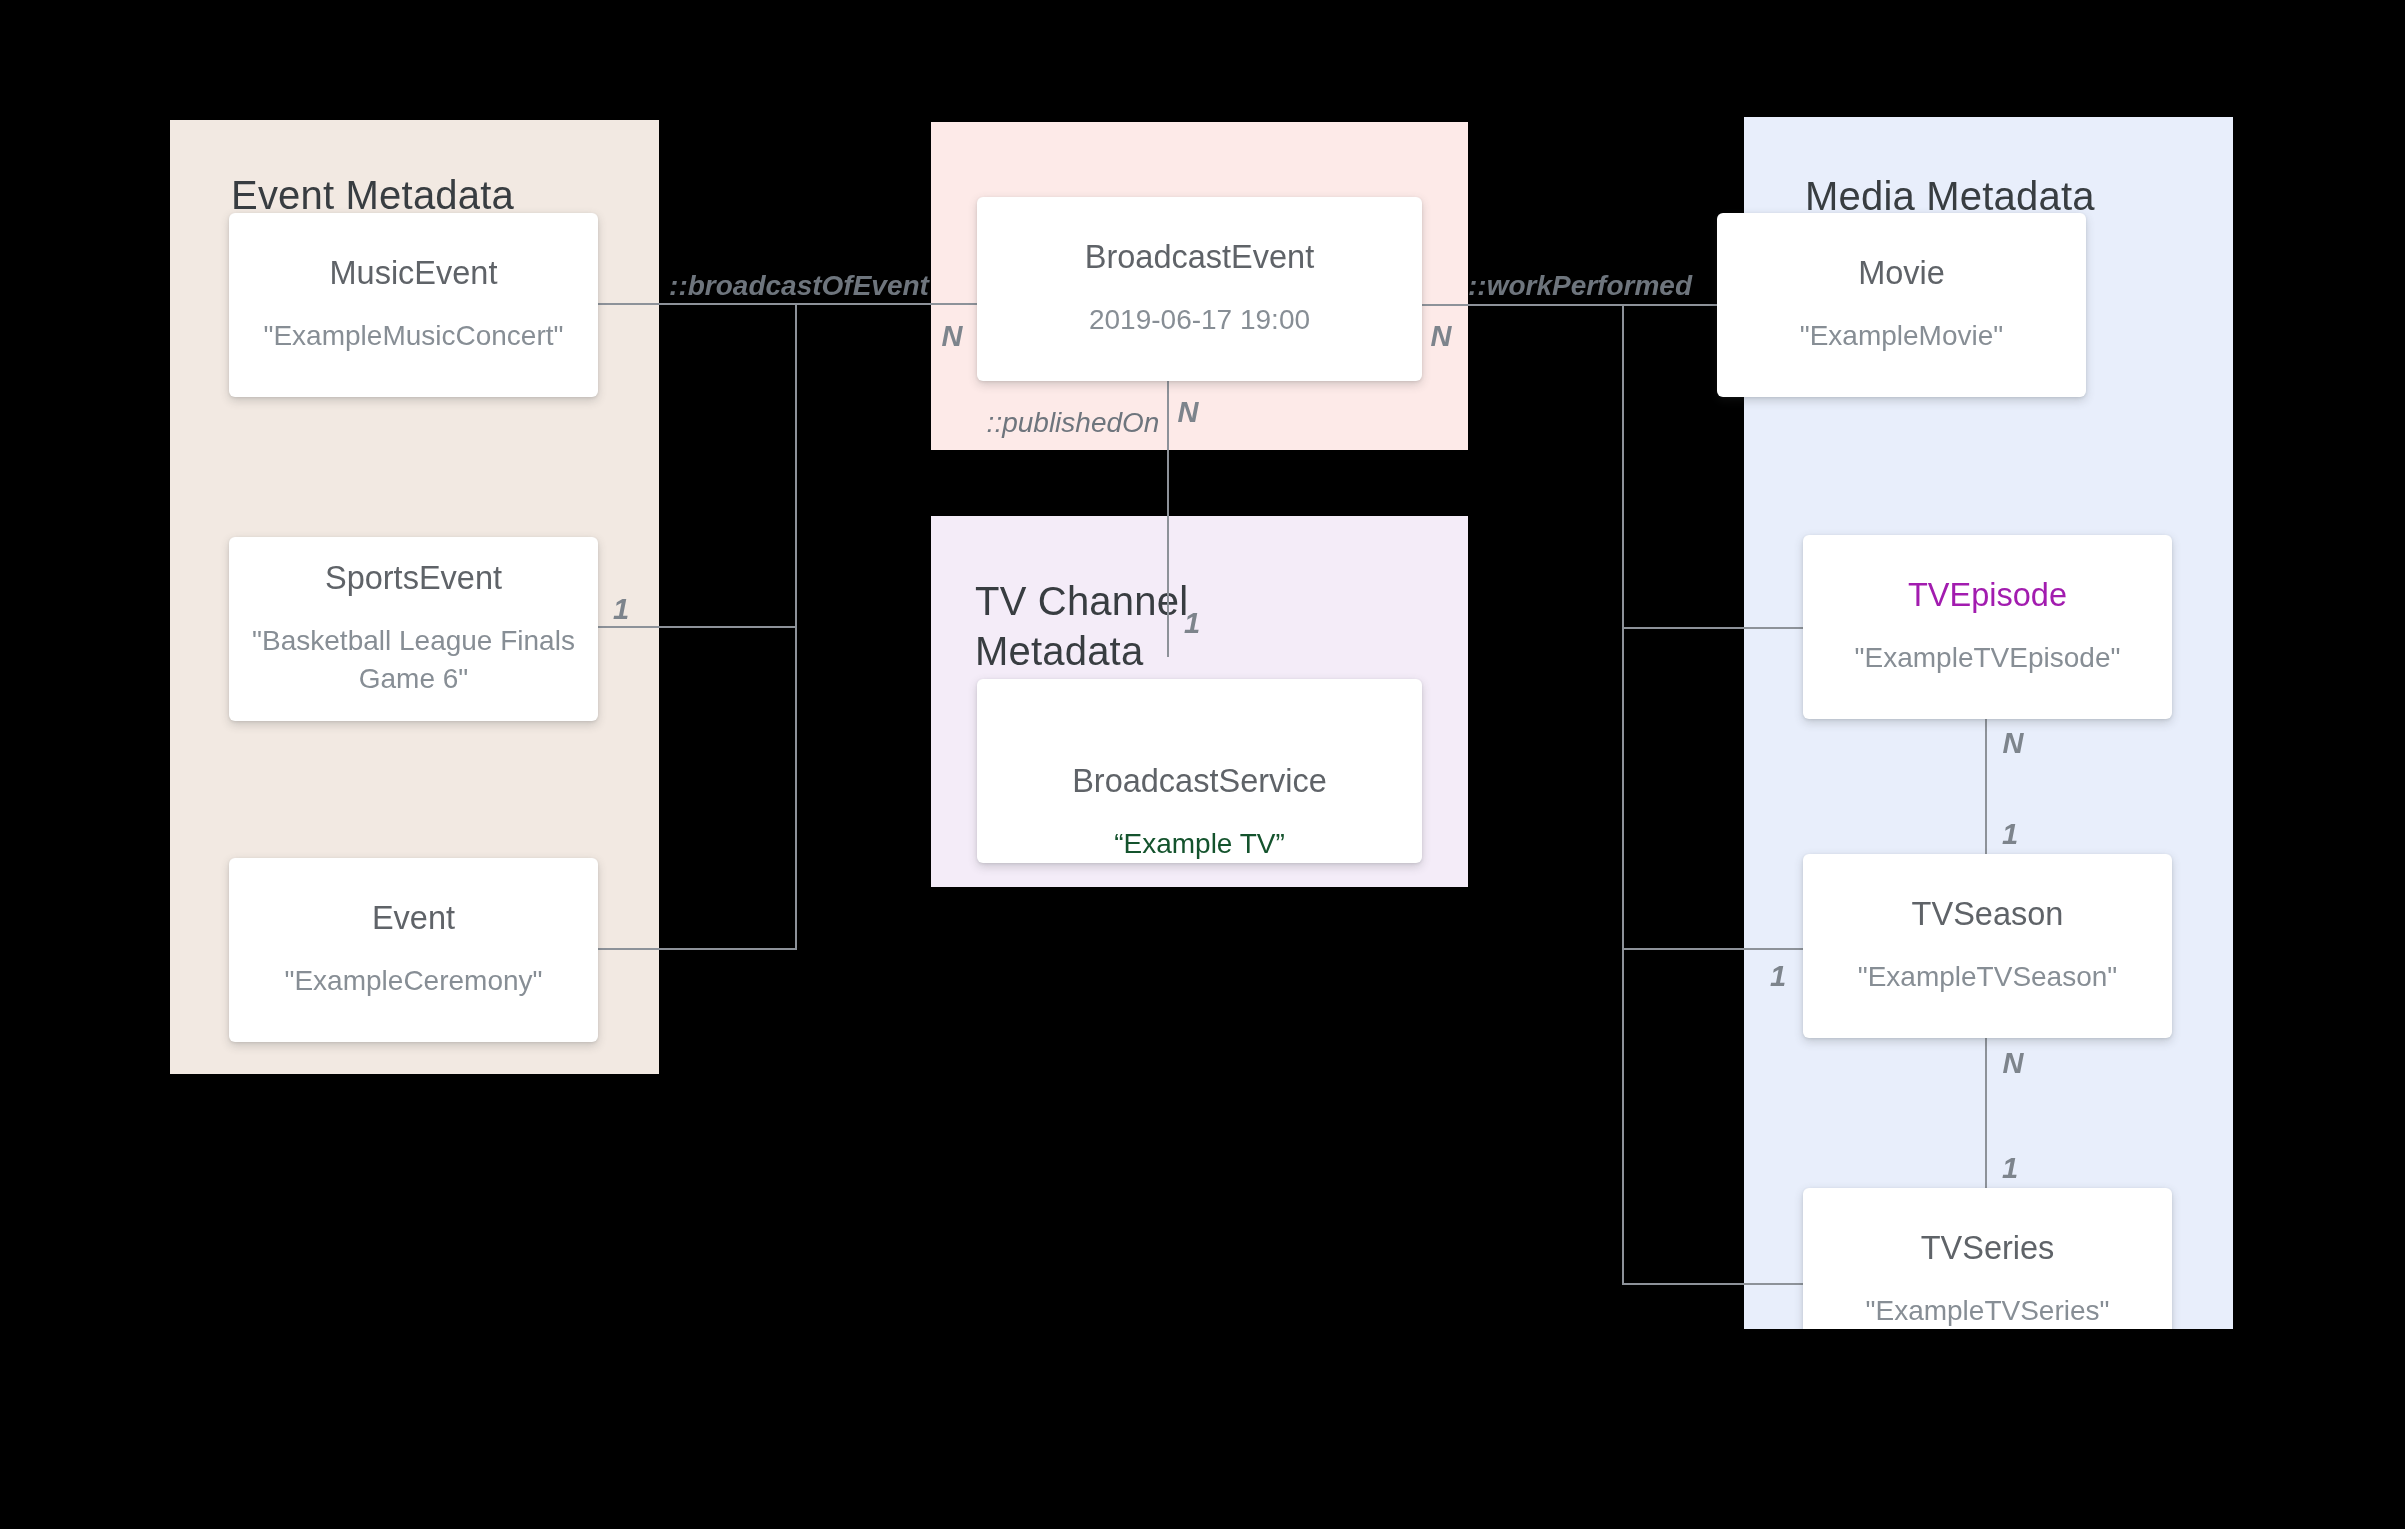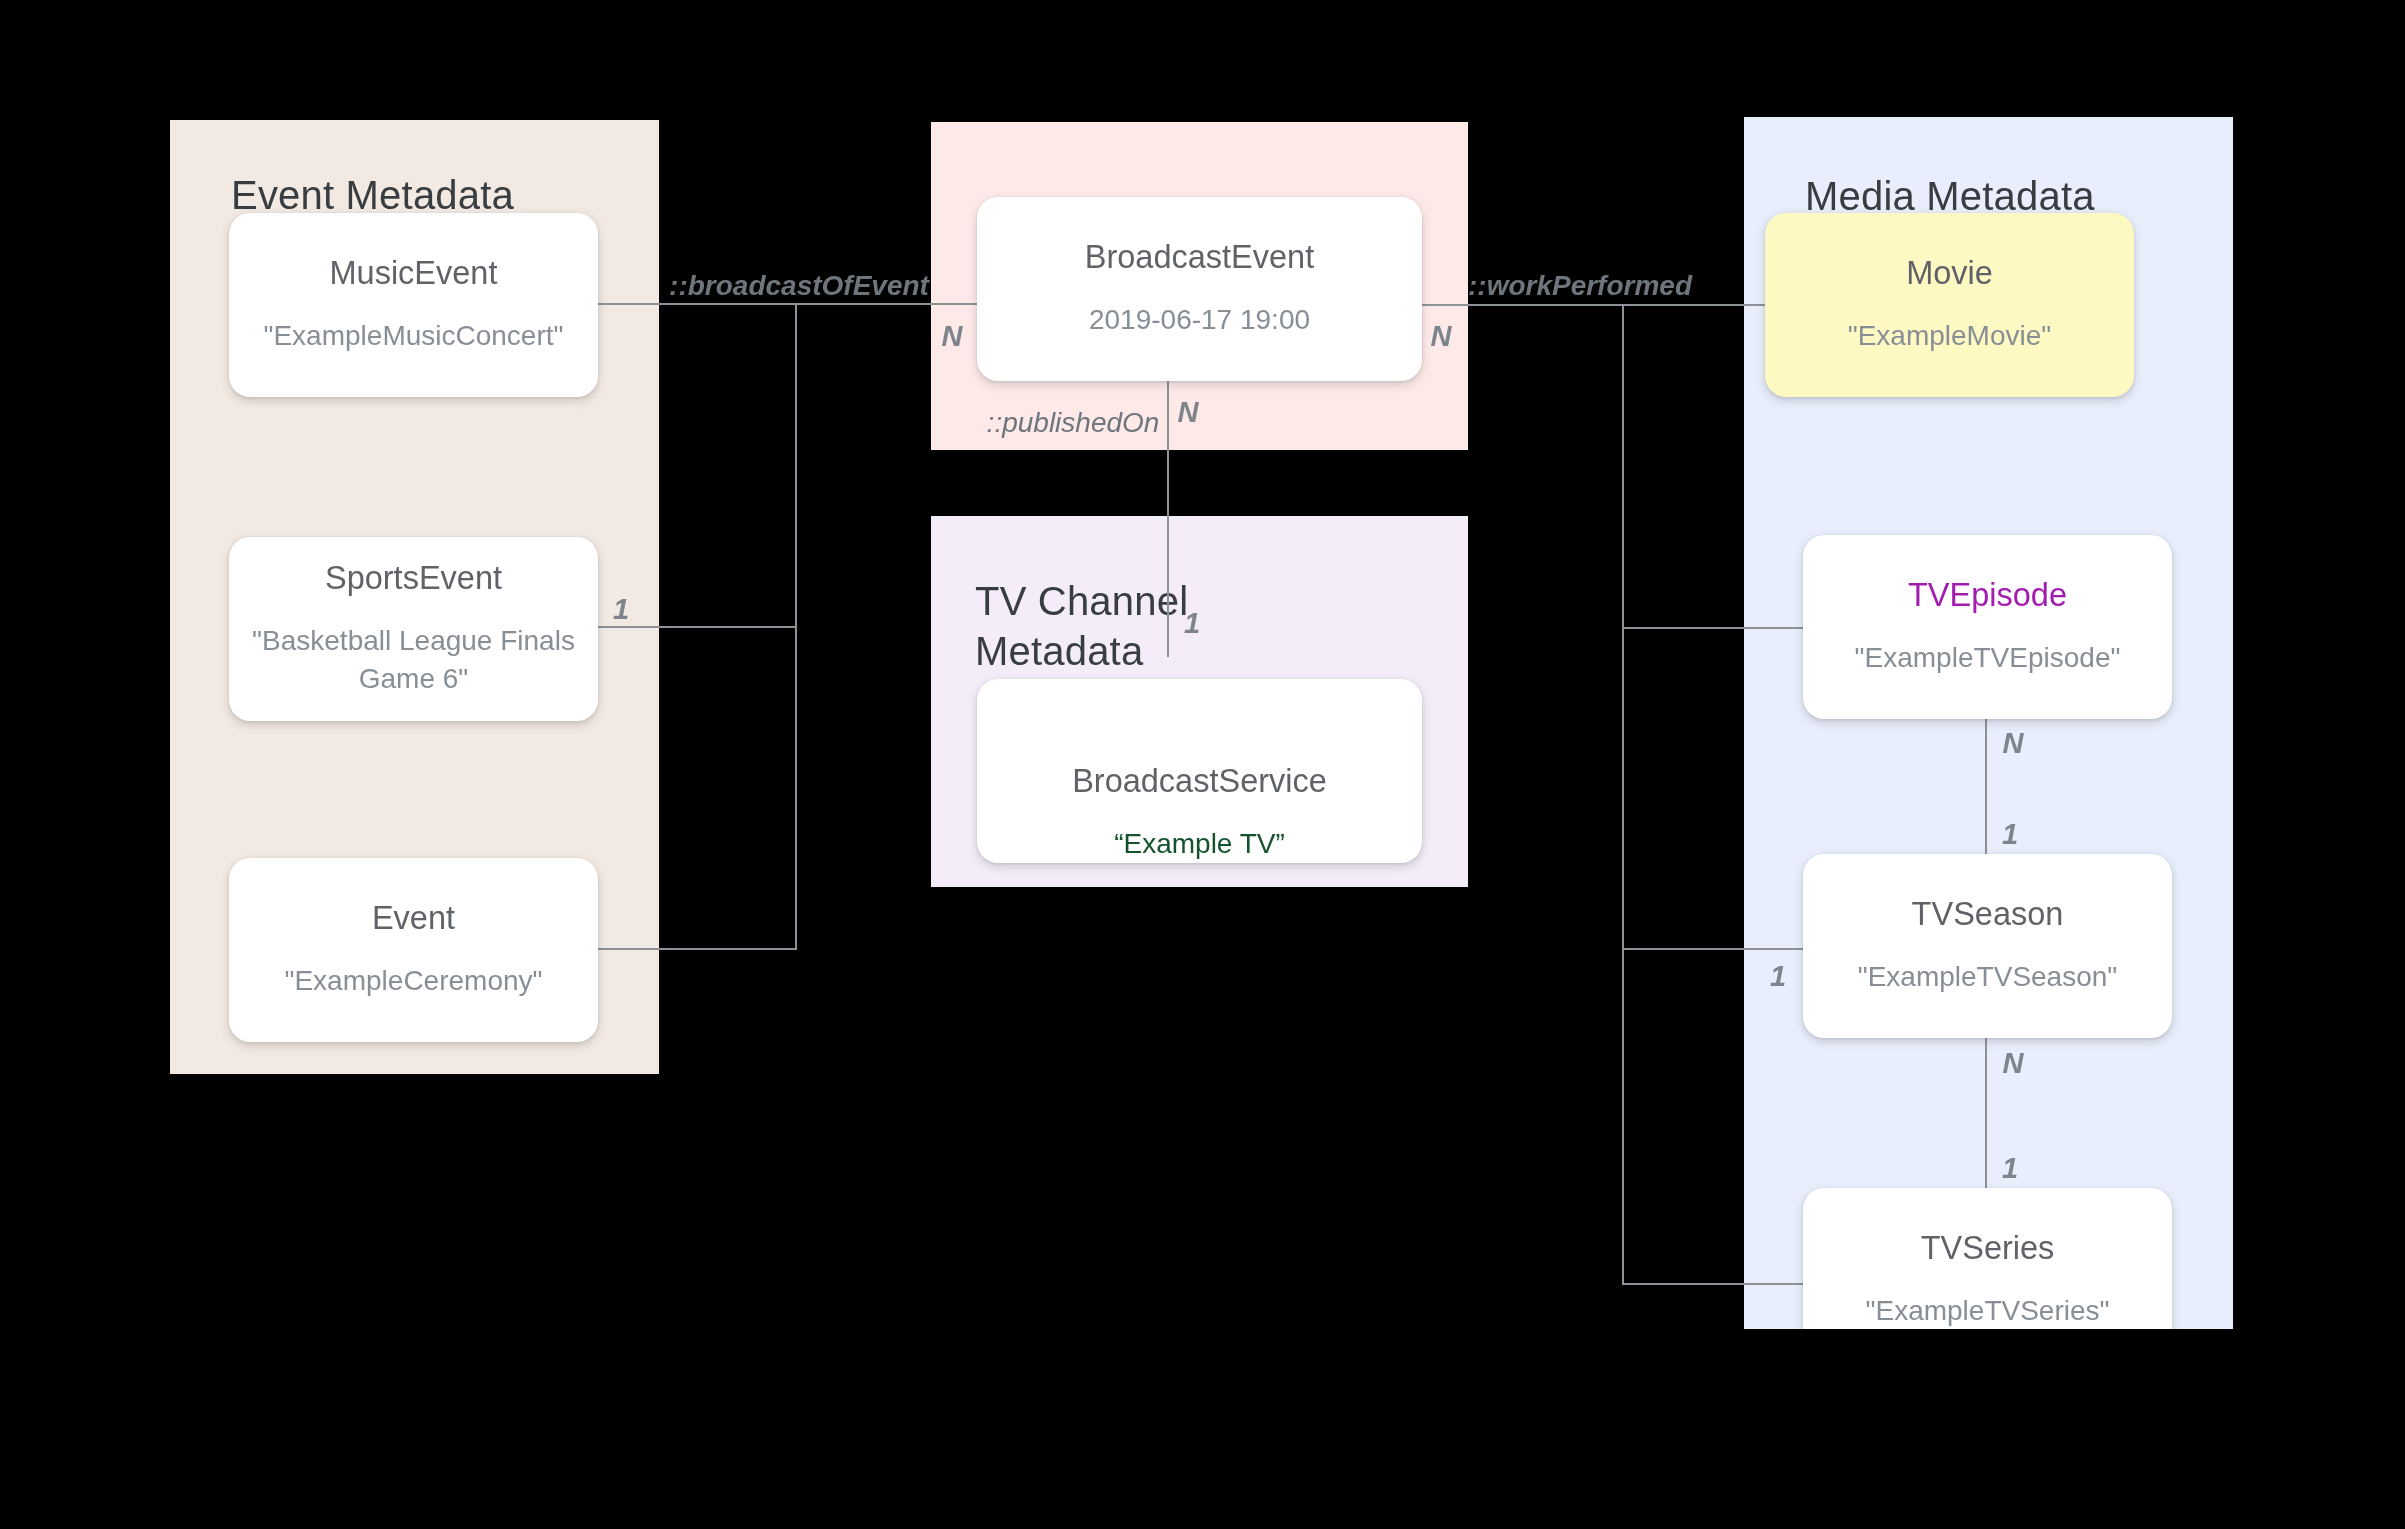--- a/index.html
+++ b/index.html
@@ -25,21 +25,21 @@
     letter-spacing: 0.2px;
     line-height: 1.25;
   }
   .line {
     position: absolute;
     z-index: 1;
   }
   .node {
     position: absolute;
     z-index: 2;
-    border-radius: 21px;
+    border-radius: 6px;
     box-shadow: 0 3.8px 9.6px rgba(60, 64, 67, 0.20), 0 1px 2.9px rgba(60,64,67,0.12);
     display: flex;
     flex-direction: column;
     align-items: center;
     justify-content: center;
     gap: 25px;
     text-align: center;
   }
   .node-title {
     font-size: 32.5px;
@@ -123,21 +123,21 @@
   <div class="node" style="left: 977px; top: 197px; width: 445px; height: 184px; background-color: rgb(255, 255, 255);">
     <div class="node-title" style="color: rgb(95, 99, 104);">BroadcastEvent</div>
     <div class="node-value" style="color: rgb(135, 142, 149);">2019-06-17 19:00</div>
   </div>
 
   <div class="node" style="left: 977px; top: 679px; width: 445px; height: 184px; background-color: rgb(255, 255, 255); justify-content: flex-end;">
     <div class="node-title" style="color: rgb(95, 99, 104);">BroadcastService</div>
     <div class="node-value" style="color: #14532d;">“Example TV”</div>
   </div>
 
-  <div class="node" style="left: 1765px; top: 213px; width: 369px; height: 184px; background-color: #fef9c3;">
+  <div class="node" style="left: 1717px; top: 213px; width: 369px; height: 184px; background-color: #ffffff;">
     <div class="node-title" style="color: rgb(95, 99, 104);">Movie</div>
     <div class="node-value" style="color: rgb(135, 142, 149);">"ExampleMovie"</div>
   </div>
 
   <div class="node" style="left: 1803px; top: 535px; width: 369px; height: 184px; background-color: rgb(255, 255, 255);">
     <div class="node-title" style="color: #a21caf;">TVEpisode</div>
     <div class="node-value" style="color: rgb(135, 142, 149);">"ExampleTVEpisode"</div>
   </div>
 
   <div class="node" style="left: 1803px; top: 1188px; width: 369px; height: 184px; background-color: rgb(255, 255, 255);">

